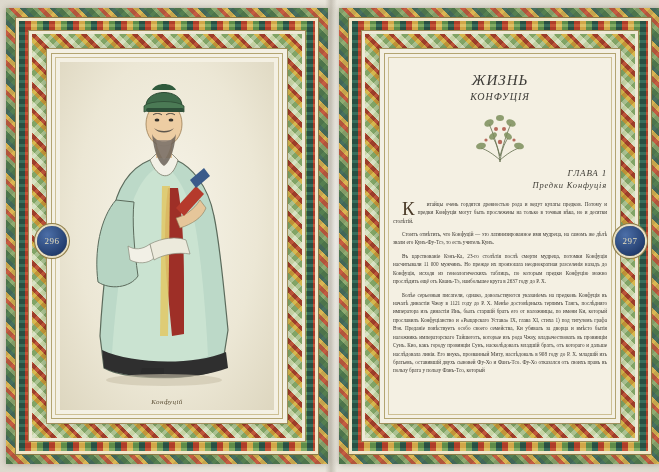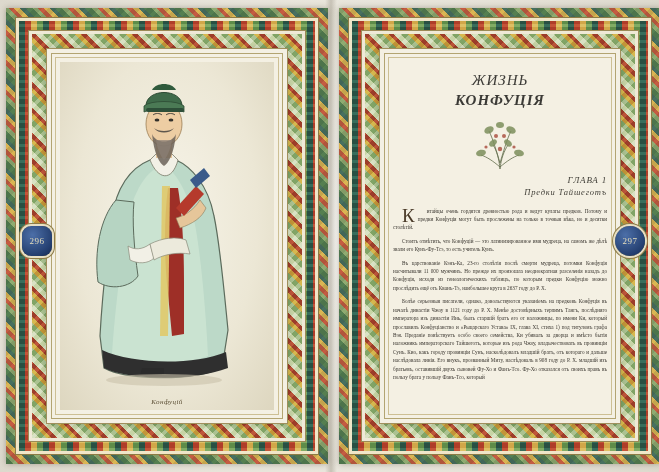--- a/index.html
+++ b/index.html
@@ -87,41 +87,41 @@
   }
 
   
   .medallion{
     position:absolute;top:218px;width:30px;height:30px;border-radius:50%;
     background:radial-gradient(circle at 35% 30%, #4c6fa8, #243f70 70%, #16294d);
     box-shadow:0 0 0 2px #e7dfc4, 0 0 0 3px #8e7c46, 0 1px 3px rgba(0,0,0,.5);
     color:#e8dfbd;font-size:9px;display:flex;align-items:center;justify-content:center;
     letter-spacing:.5px;font-family:"Liberation Serif",serif;z-index:8;
   }
-  .medallion.left{left:16px;border-radius:9px;}
+  .medallion.left{left:31px;}
   .medallion.right{right:16px;margin-left:36px;}
 
   
   .plate{
     position:absolute;inset:0;
     background:
       radial-gradient(ellipse at 50% 45%, #f7f4e9 0%, #ece7d5 60%, #ddd6bf 100%);
   }
   .figure{position:absolute;left:50%;top:6px;transform:translateX(-50%);}
   .caption{
     position:absolute;bottom:4px;left:0;right:0;text-align:center;
     font-style:italic;font-size:7px;color:#5a4d33;letter-spacing:.4px;
   }
 
   
   .title{
     text-align:center;font-style:italic;color:#3b3a36;
     font-size:15px;line-height:1.35;letter-spacing:1px;margin-top:8px;
   }
-  .title .l2{font-size:15px;font-weight:bold;}
+  .title .l2{font-size:10px;}
   .vignette{margin:8px auto 4px;display:block;}
   .chapter{
     text-align:right;font-style:italic;color:#3f3d36;font-size:9px;margin-top:2px;
     letter-spacing:.8px;
   }
   .chapter .ch-sub{display:block;font-size:8.5px;margin-top:2px;}
   .body{
     margin-top:10px;color:#3a3630;font-size:5.2px;line-height:1.62;
     text-align:justify;hyphens:auto;
   }
@@ -241,21 +241,21 @@
           <circle cx="33" cy="17" r="2"></circle>
           <circle cx="41" cy="17" r="2"></circle>
           <circle cx="37" cy="30" r="2.2"></circle>
           <circle cx="23" cy="28" r="1.6"></circle>
           <circle cx="51" cy="28" r="1.6"></circle>
         </g>
       </svg>
 
       <div class="chapter">
         <span>ГЛАВА 1</span>
-        <span class="ch-sub">Предки Тайшеготъ</span>
+        <span class="ch-sub">Предки Конфуція</span>
       </div>
 
       <div class="body">
         <p><span class="dropcap">К</span><span>итайцы очень гордятся древностью рода и ведут кулаты предков. Потому и предки Конфуція могут быть прослежены на только в точныя вѣка, но и десятки столѣтій.</span></p>
         <p>Стоитъ отмѣтить, что Конфуцій — это латинизированное имя мудреца, на самомъ же дѣлѣ звали его Кунъ-Фу-Тсэ, то есть учитель Кунъ.</p>
         <p>Въ царствованіе Кэнъ-Ка, 23-го столѣтія послѣ смерти мудреца, потомки Конфуція насчитывали 11 000 мужчинъ. Но прежде их произошла неоднократная разселенія назадъ до Конфуція, исходя из генеалогическихъ таблицъ, по которым предки Конфуцію можно прослѣдить ещё отъ Кванъ-Тэ, наибольшее круга в 2637 году до Р. Х.</p>
         <p>Болѣе серьезныя писатели, однако, довольствуются указаніемъ на предковъ Конфуція въ началѣ династіи Чжоу в 1121 году до Р. Х. Менѣе достовѣрныхъ терпимъ Тангъ, послѣдняго императора изъ династіи Инь, былъ старшій братъ его от наложницы, по имени Ки, который прославилъ Конфуціанство и «Рыцарскаго Устава» IX, глава XI, стиха 1) под титуломъ графа Вэя. Преданіе повѣствуетъ особо своего семейства, Ки убивалъ за дворца и вмѣсто бытія наложникъ императорскаго Тайшеготъ, которые изъ рода Чжоу, владычествовать въ провинціи Сунъ. Кио, какъ городу провинціи Сунъ, насколѣдовалъ младшій братъ, отъ котораго и дальше наслѣдовала линія. Его внукъ, прозванный Миту, наслѣдовалъ в 908 году до Р. Х. младшій изъ братьевъ, оставившій двухъ сыновей Фу-Хо и Фанъ-Тсо. Фу-Хо отказался отъ своихъ правъ въ пользу брата у пользу Фанъ-Тсо, который</p>
       </div>
     </div>
 

